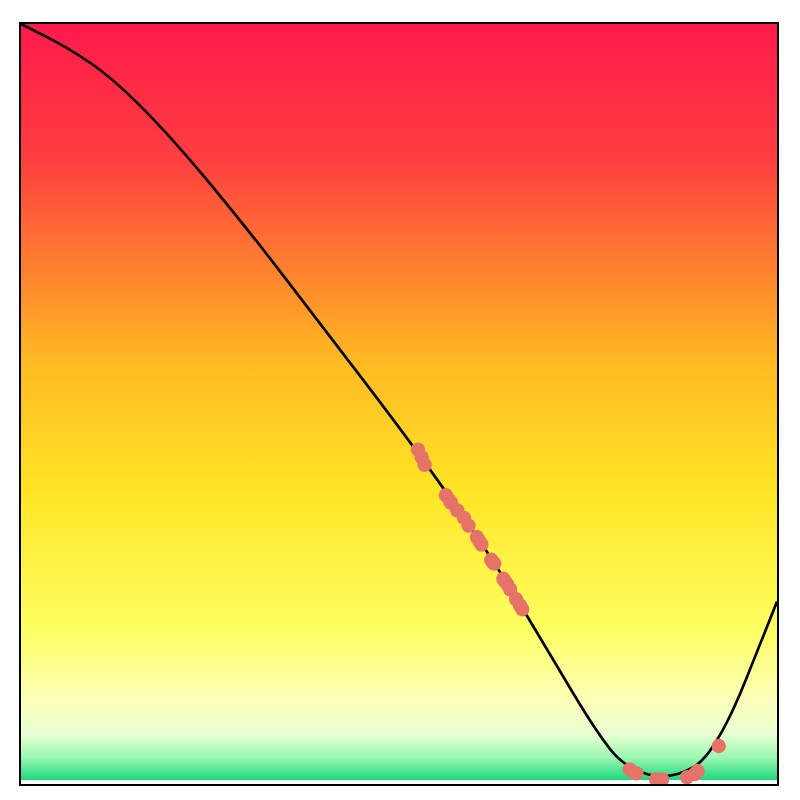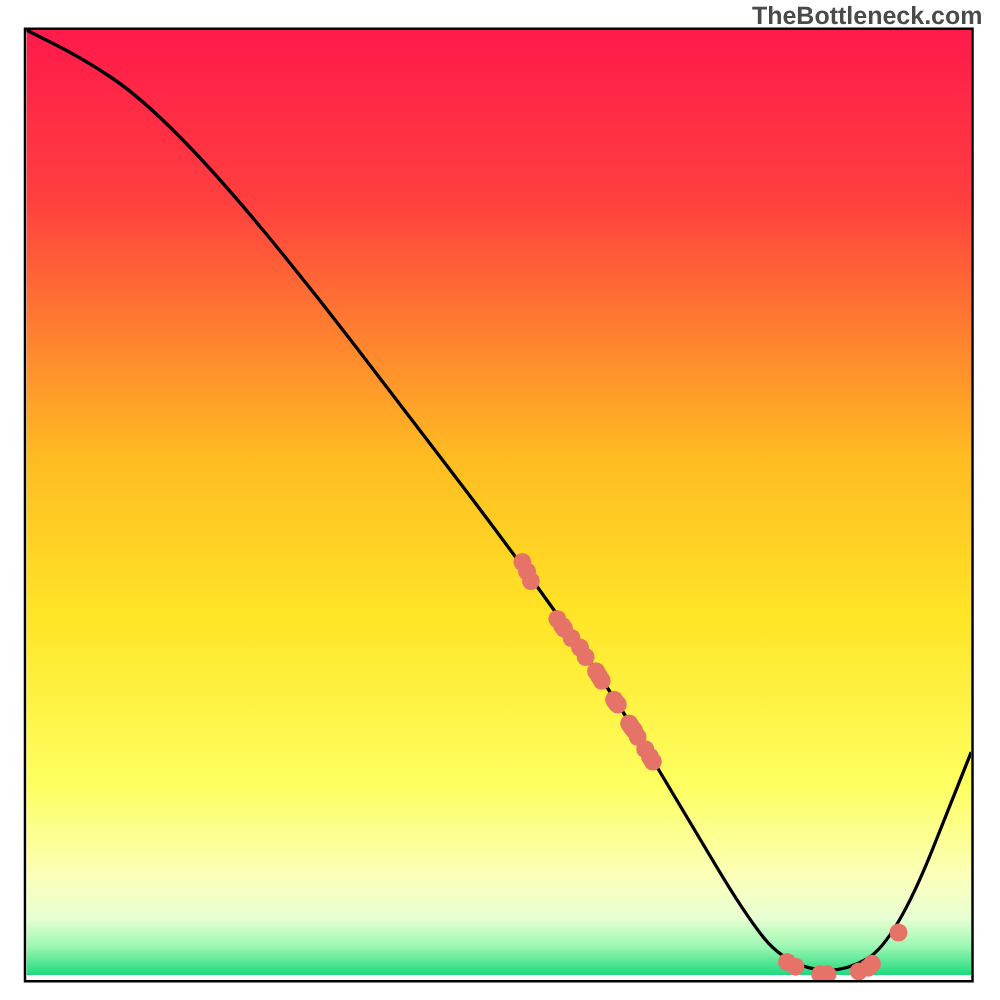--- a/index.html
+++ b/index.html
@@ -43,21 +43,20 @@
     height: 100%;
   }
   .dot {
     fill: #e57368;
   }
 </style>
 </head>
 <body>
 
 <div class="container">
-  <div class="watermark">TheBottleneck.com</div>
   <div class="plot-box">
     <svg class="gradient" viewBox="0 0 100 100" preserveAspectRatio="none">
       <defs>
         <linearGradient id="bg" x1="0" y1="0" x2="0" y2="1">
             <stop offset="0%" stop-color="#ff1a4b"></stop>
             <stop offset="18%" stop-color="#ff3f3f"></stop>
             <stop offset="45%" stop-color="#ffbb22"></stop>
             <stop offset="62%" stop-color="#ffe526"></stop>
             <stop offset="80%" stop-color="#feff62"></stop>
             <stop offset="90%" stop-color="#fbffbd"></stop>

